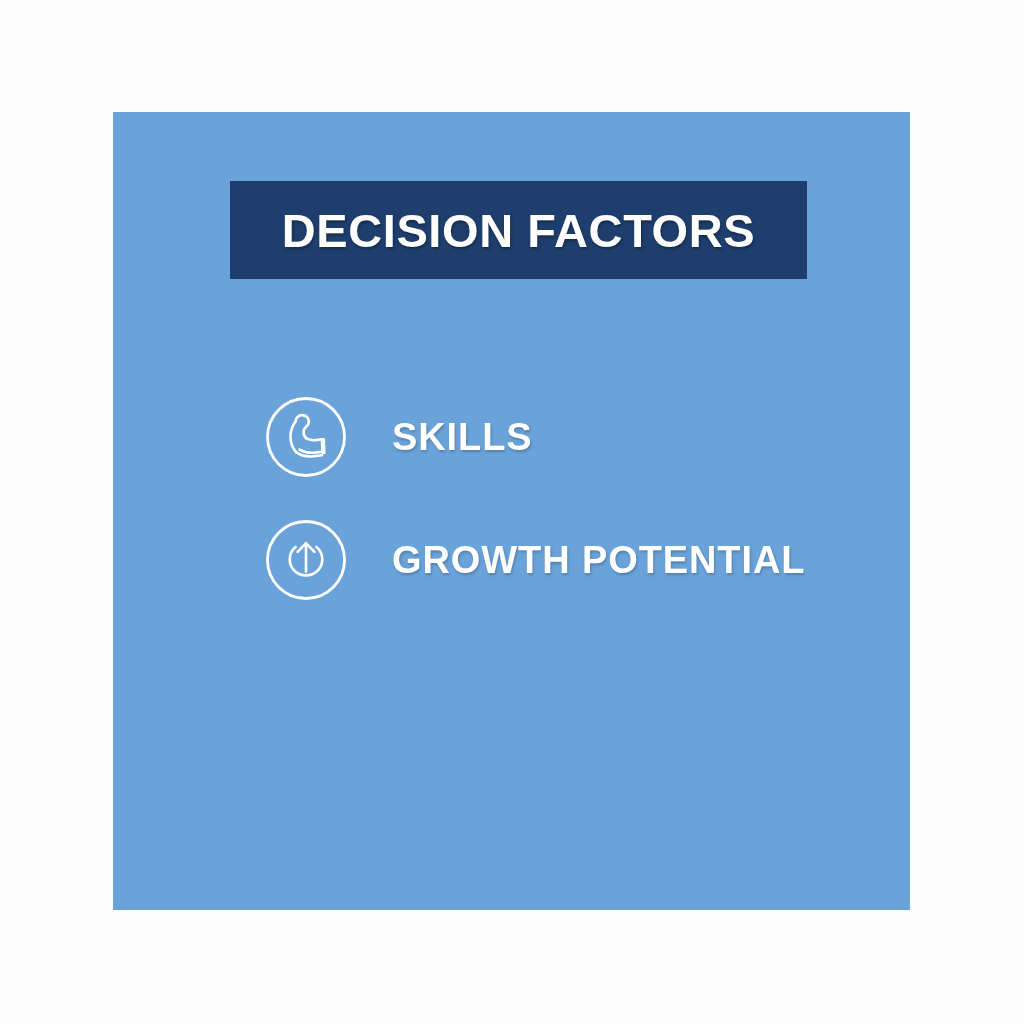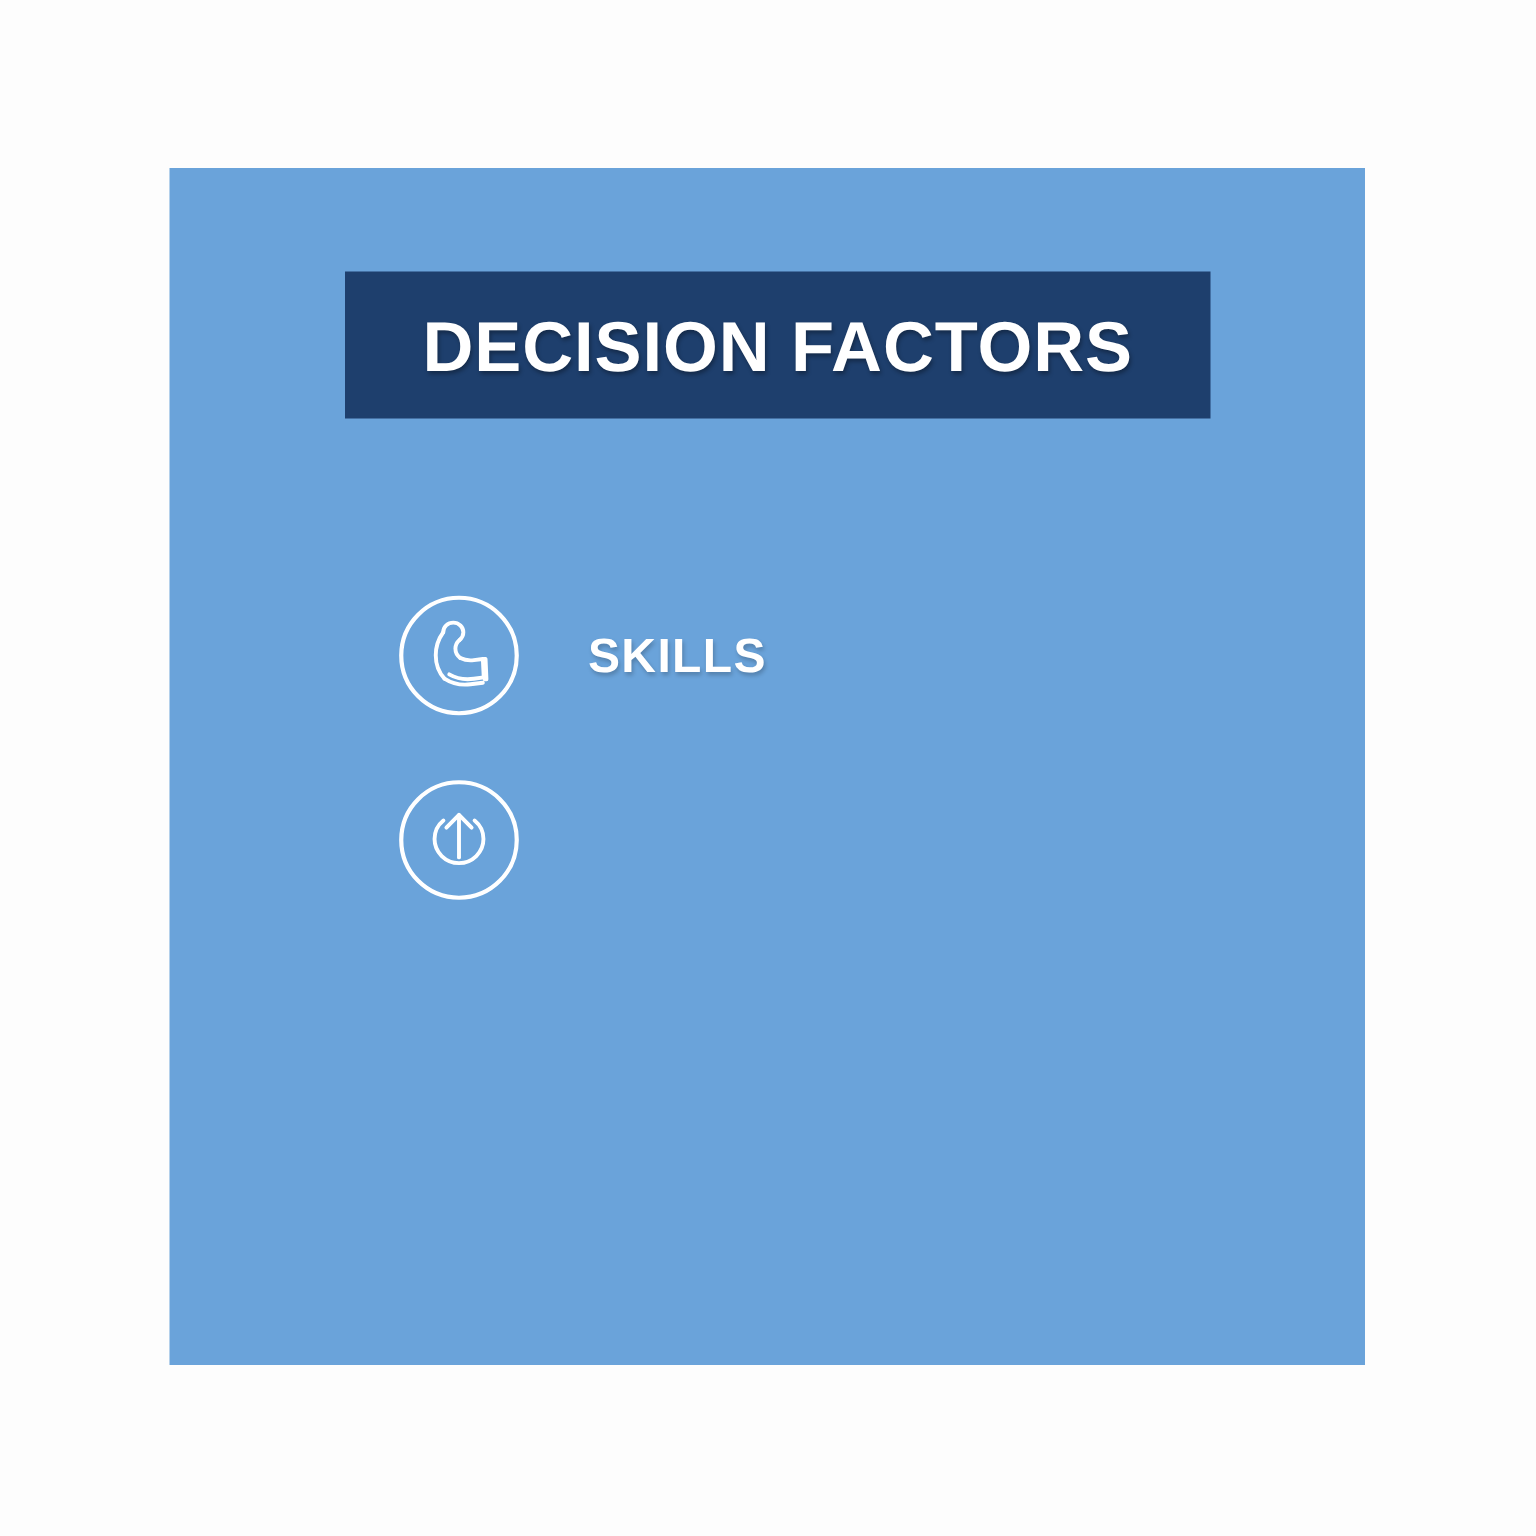--- a/index.html
+++ b/index.html
@@ -73,21 +73,21 @@
   }
   .factor-icon-circle {
     width: 82px;
     height: 82px;
     flex: 0 0 82px;
     display: block;
   }
   .factor-label {
     margin-left: 45px;
     color: #ffffff;
-    font-size: 32px;
+    font-size: 38px;
     font-weight: bold;
     letter-spacing: 0.9px;
     line-height: 1;
     white-space: nowrap;
     text-shadow: 1px 2px 3px rgba(0,0,0,0.22);
   }
   .icon-svg {
     display: block;
     width: 82px;
     height: 82px;
@@ -144,17 +144,18 @@
 
       <div class="factor-row">
         <span class="factor-icon-circle">
           <svg class="icon-svg" viewBox="0 0 82 82" xmlns="http://www.w3.org/2000/svg">
             <circle class="ring" cx="41" cy="41" r="38.5"></circle>
             <path class="stroke" d="M30.6 28.0c-3.6 2.9-5.9 7.4-5.9 12.4 0 8.8 7.3 16.0 16.3 16.0 9.0 0 16.3-7.2 16.3-16.0 0-5.0-2.3-9.5-5.9-12.4"></path>
             <line class="stroke" x1="41" x2="41" y1="24.4" y2="52.6"></line>
             <polyline class="stroke" points="32.6,32.8 41,24.2 49.4,32.8"></polyline>
           </svg>
         </span>
+        <span class="factor-label">GROWTH POTENTIAL</span>
       </div>
 
     </div>
   </div>
 </div>
 
 </body></html>

